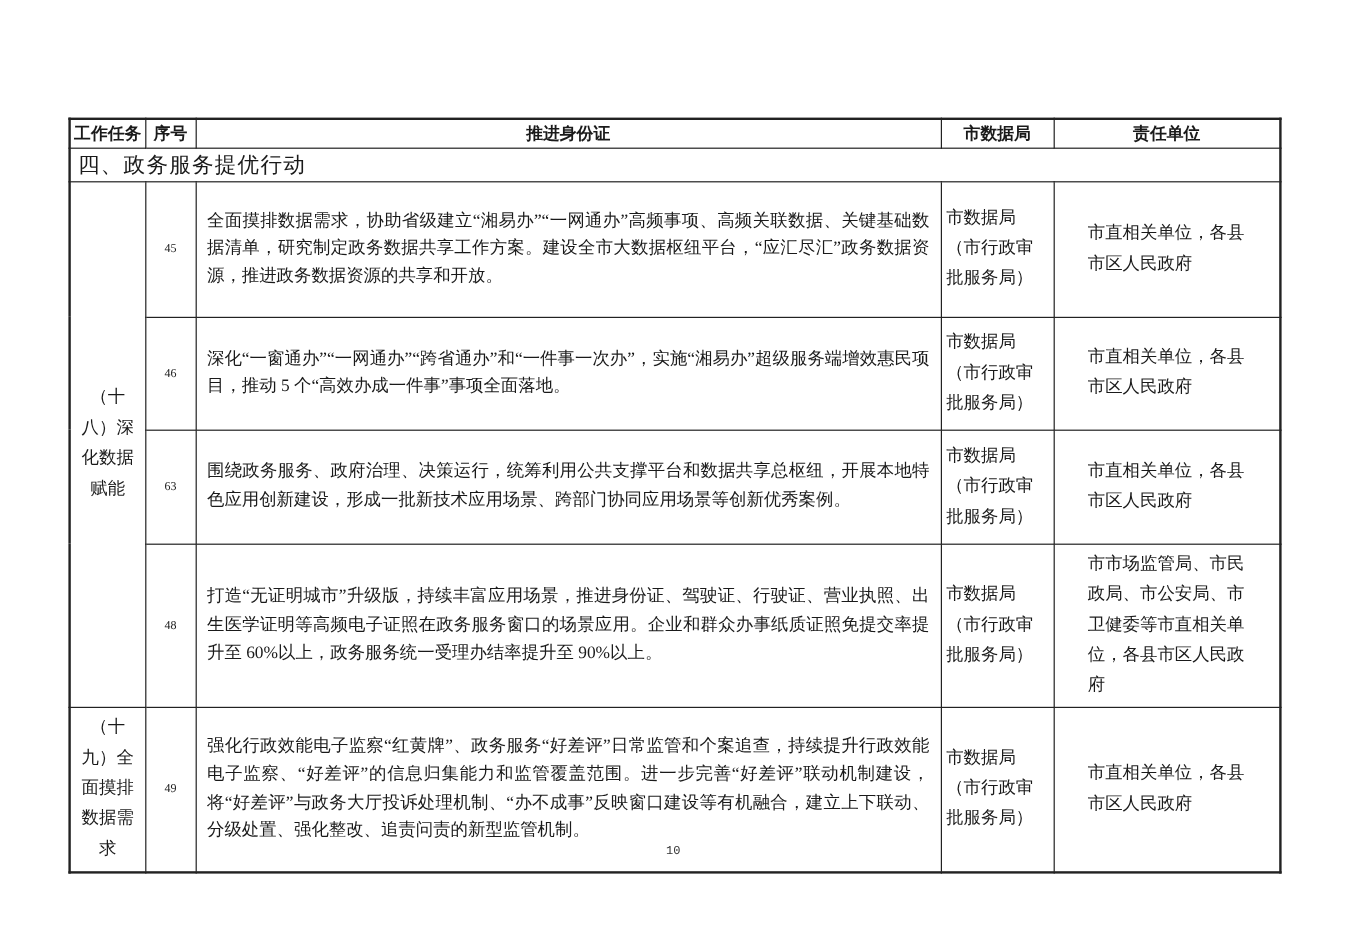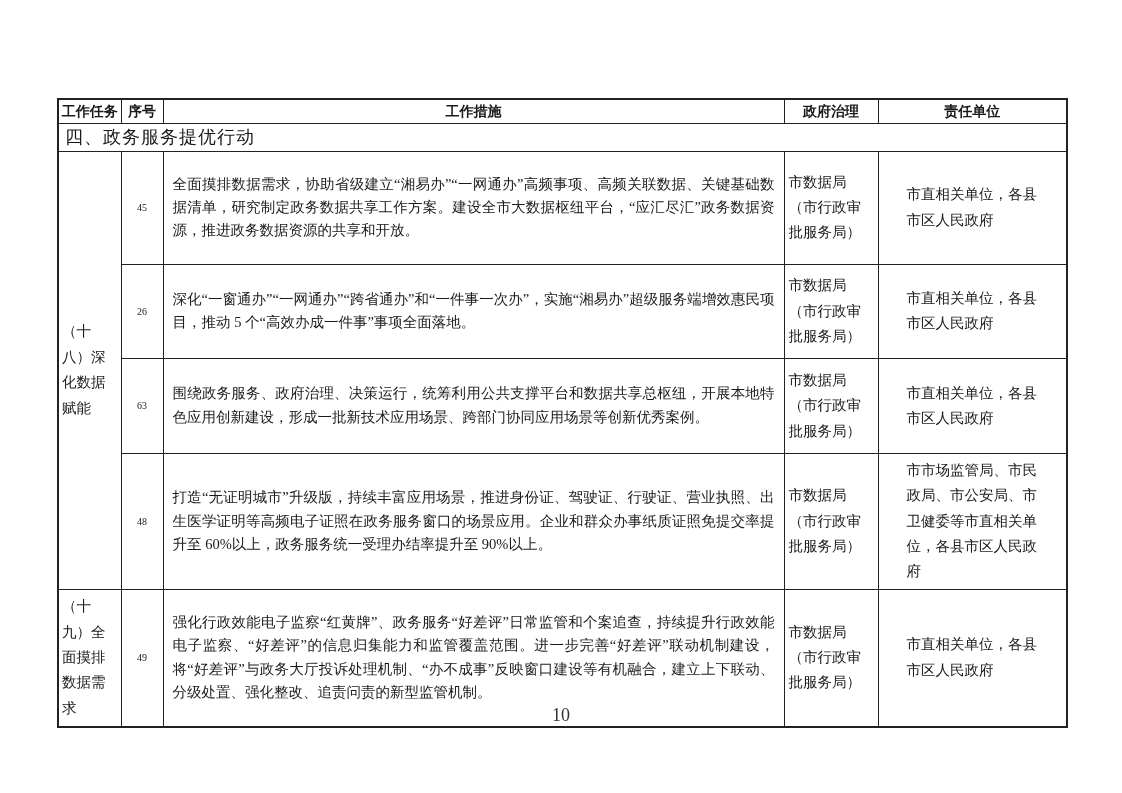--- a/index.html
+++ b/index.html
@@ -52,21 +52,21 @@
     padding: 1px 8px 2px 6px;
     letter-spacing: 1px;
   }
   tr.row-45 { height: 113px; }
   tr.row-46 { height: 94px; }
   tr.row-47 { height: 95px; }
   tr.row-48 { height: 101px; }
   tr.row-49 { height: 125px; }
   td.task-cell {
     font-size: 14.5px;
-    text-align: left;
+    text-align: center;
     padding: 4px 3px;
     line-height: 1.75;
   }
   td.no-cell {
     font-size: 10px;
     text-align: center;
     padding: 2px;
   }
   td.measure-cell {
     font-size: 14.5px;
@@ -85,61 +85,61 @@
     text-align: left;
     padding: 4px 28px;
     line-height: 1.75;
   }
   .page-number {
     position: absolute;
     top: 705px;
     left: 0;
     width: 100%;
     text-align: center;
-    font-size: 18px;
-    font-family: Liberation Serif, serif;
+    font-size: 10px;
+    font-family: Liberation Mono, monospace;
     color: #333333;
   }
 </style>
 </head>
 <body>
 
 <div class="page">
 
   <table class="work-table">
     <colgroup>
       <col style="width:63px">
       <col style="width:42px">
       <col style="width:621px">
       <col style="width:94px">
       <col style="width:189px">
     </colgroup>
     <tbody>
       <tr class="head-row">
         <th>工作任务</th>
         <th>序号</th>
-        <th>工作措施</th>
-        <th>政府治理</th>
+        <th>推进身份证</th>
+        <th>市数据局</th>
         <th>责任单位</th>
       </tr>
 
       <tr class="section-row">
         <td colspan="5">四、政务服务提优行动</td>
       </tr>
 
       <tr class="row-45">
         <td class="task-cell" rowspan="4">（十八）深化数据赋能</td>
         <td class="no-cell">45</td>
         <td class="measure-cell">全面摸排数据需求，协助省级建立“湘易办”“一网通办”高频事项、高频关联数据、关键基础数据清单，研究制定政务数据共享工作方案。建设全市大数据枢纽平台，“应汇尽汇”政务数据资源，推进政务数据资源的共享和开放。</td>
         <td class="lead-cell">市数据局（市行政审批服务局）</td>
         <td class="resp-cell">市直相关单位，各县市区人民政府</td>
       </tr>
 
       <tr class="row-46">
-        <td class="no-cell">26</td>
+        <td class="no-cell">46</td>
         <td class="measure-cell">深化“一窗通办”“一网通办”“跨省通办”和“一件事一次办”，实施“湘易办”超级服务端增效惠民项目，推动 5 个“高效办成一件事”事项全面落地。</td>
         <td class="lead-cell">市数据局（市行政审批服务局）</td>
         <td class="resp-cell">市直相关单位，各县市区人民政府</td>
       </tr>
 
       <tr class="row-47">
         <td class="no-cell">63</td>
         <td class="measure-cell">围绕政务服务、政府治理、决策运行，统筹利用公共支撑平台和数据共享总枢纽，开展本地特色应用创新建设，形成一批新技术应用场景、跨部门协同应用场景等创新优秀案例。</td>
         <td class="lead-cell">市数据局（市行政审批服务局）</td>
         <td class="resp-cell">市直相关单位，各县市区人民政府</td>

